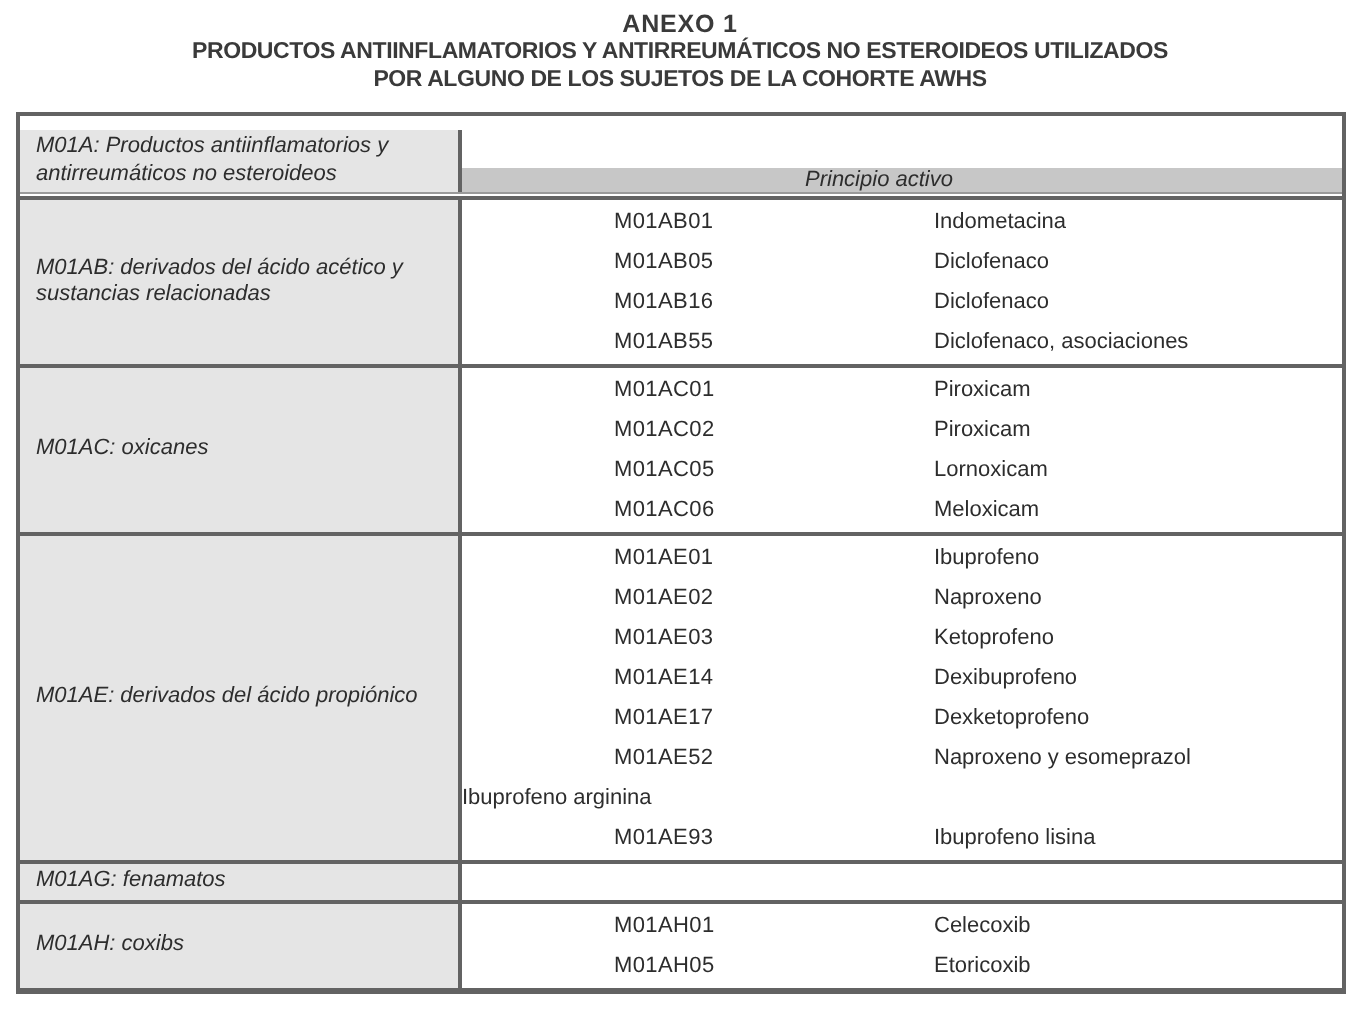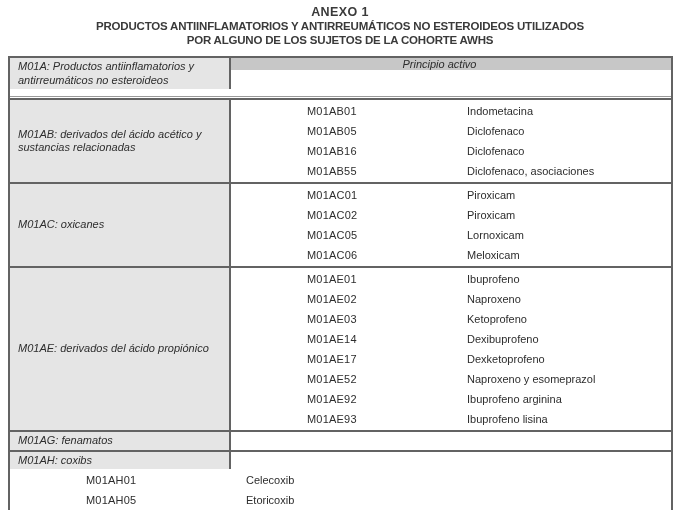--- a/index.html
+++ b/index.html
@@ -37,21 +37,21 @@
     position: absolute;
     left: 8px; top: 56px;
     width: 665px;
     border: 2px solid #636363;
     border-bottom-width: 3px;
     box-sizing: border-box;
     background: #ffffff;
   }
   .header-row {
     display: flex;
-    align-items: flex-start;
+    align-items: flex-end;
     height: 38px;
     border-bottom: 1px solid #9a9a9a;
     font-style: italic;
   }
   .label-cell {
     width: 221px;
     box-sizing: border-box;
     background: #e5e5e5;
     border-right: 2px solid #636363;
     font-style: italic;
@@ -73,21 +73,21 @@
   .hcol-active { flex: 1; text-align: center; padding-right: 23px; }
   .table-body {
     margin-top: 1px;
     border-top: 2px solid #636363;
   }
   .group {
     display: flex;
     align-items: stretch;
     border-bottom: 2px solid #636363;
   }
-  .group:last-child { border-bottom: none; flex-direction: column; }
+  .group:last-child { border-bottom: none; }
   .group-rows {
     flex: 1;
     padding: 1px 0;
     display: flex;
     flex-direction: column;
     justify-content: flex-start;
   }
   .group-rows.tall-pad { padding: 3px 0; }
   .drow {
     display: flex;
@@ -189,21 +189,20 @@
           </div>
           <div class="drow">
             <span class="cell-code">M01AE17</span>
             <span class="cell-active">Dexketoprofeno</span>
           </div>
           <div class="drow">
             <span class="cell-code">M01AE52</span>
             <span class="cell-active">Naproxeno y esomeprazol</span>
           </div>
           <div class="drow">
-            <span class="cell-code">M01AE92</span>
             <span class="cell-active">Ibuprofeno arginina</span>
           </div>
           <div class="drow">
             <span class="cell-code">M01AE93</span>
             <span class="cell-active">Ibuprofeno lisina</span>
           </div>
         </div>
       </div>
 
       <div class="group">

